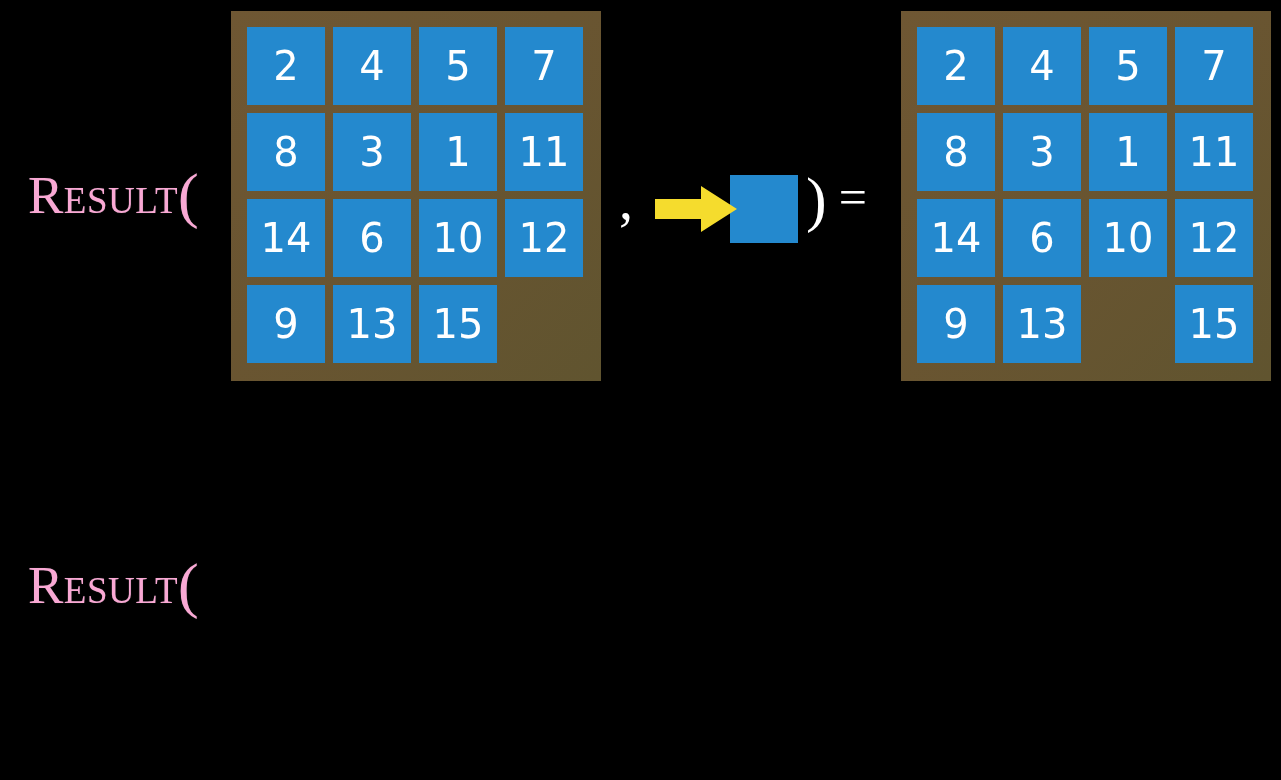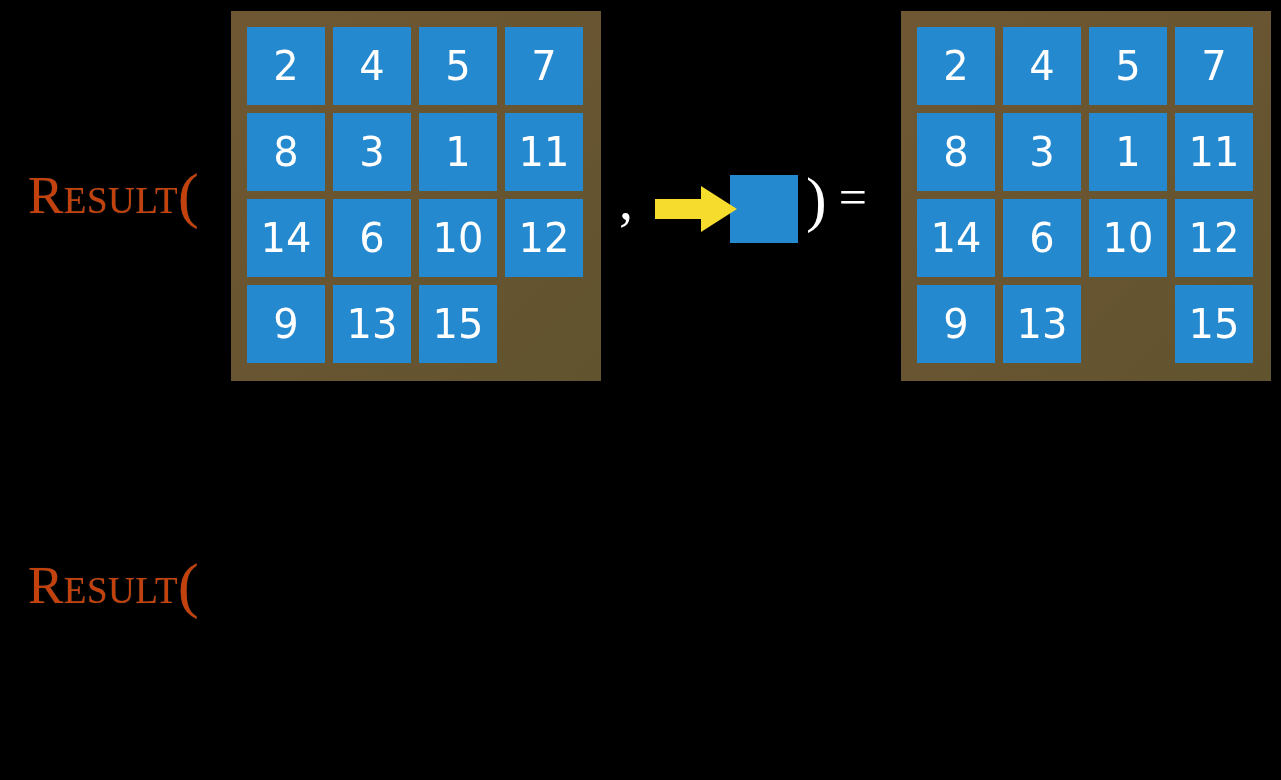--- a/index.html
+++ b/index.html
@@ -24,21 +24,21 @@
   }
   #row-0 { top: 0px; }
   #row-1 { top: 390px; }
 
   
   .result-label {
     position: absolute;
     left: 28px;
     top: 50%;
     transform: translateY(-50%);
-    color: #c2410c;
+    color: #f9a8d4;
     font-family: "Liberation Serif", serif;
     font-size: 53px;
     line-height: 1;
     white-space: nowrap;
     font-variant: small-caps;
     letter-spacing: 0.5px;
     text-shadow: 0 0 1px rgba(255,255,255,0.25);
   }
   .result-label .lparen {
     font-variant: normal;

